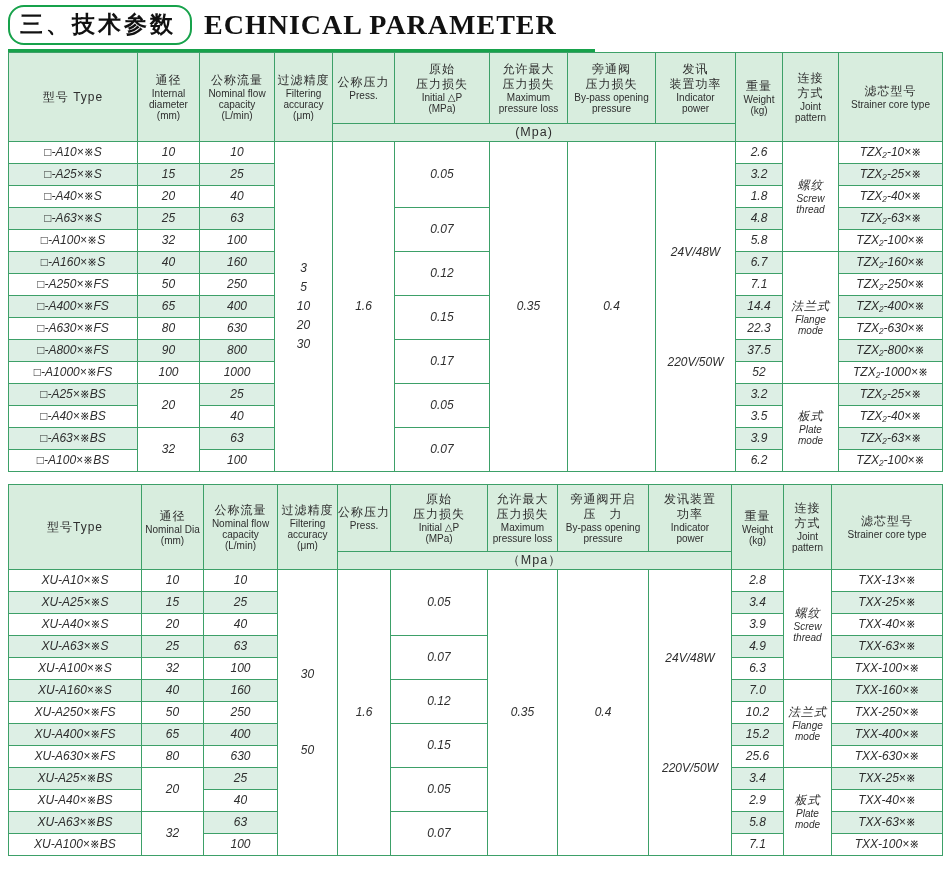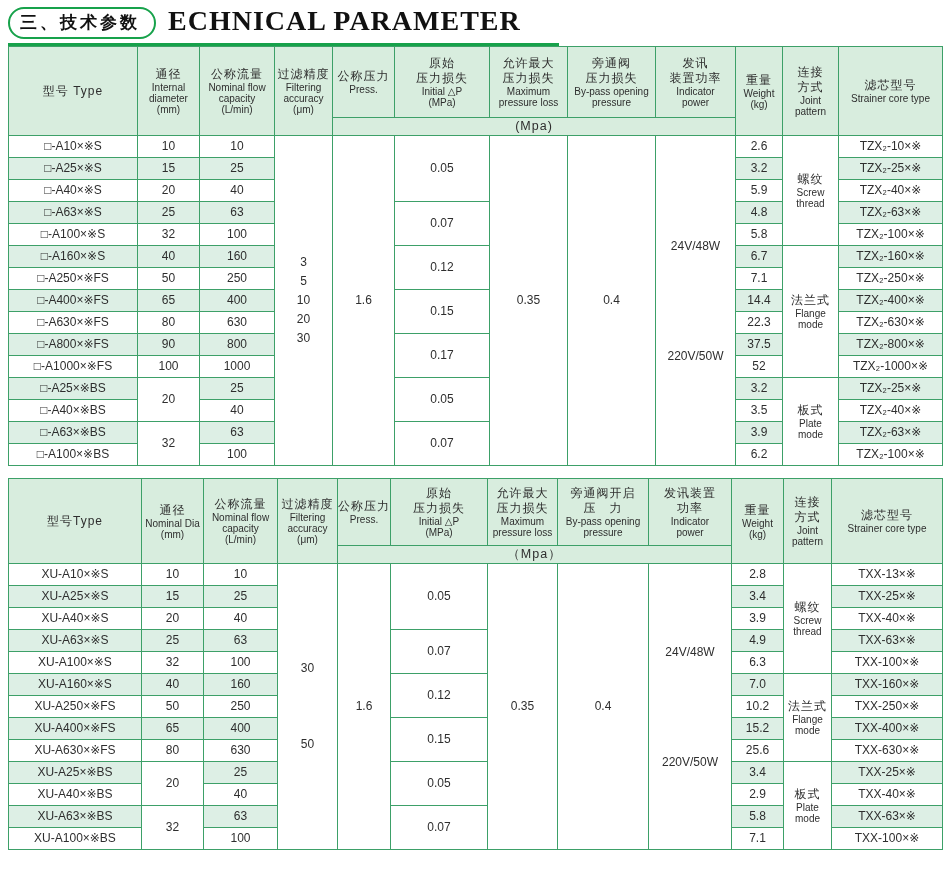--- a/index.html
+++ b/index.html
@@ -15,21 +15,21 @@
     display:inline-block;
     border-bottom:3px solid #17a24b;
     padding:0 38px 4px 0;
     white-space:nowrap;
   }
   .badge{
     display:inline-block;
     border:2px solid #17a24b;
     border-radius:16px;
     padding:2px 14px 3px 10px;
-    font-size:17px;font-weight:bold;
+    font-size:23px;font-weight:bold;
     letter-spacing:3px;
     color:#111;
     background:#fff;
   }
   .hdr-en{
     font-family:"Liberation Serif","DejaVu Serif",serif;
     font-size:28px;font-weight:bold;
     letter-spacing:1px;
     margin-left:12px;color:#111;
     vertical-align:-2px;
@@ -49,21 +49,21 @@
     margin:0 0 12px 0;width:934px;
   }
   td,th{
     border:1px solid #3da068;
     padding:0;text-align:center;vertical-align:middle;
     overflow:hidden;
   }
   th{background:#d8edde;font-weight:normal;}
   tbody td{background:#ffffff;}
   tbody td.g{background:#ddefe5;}
-  tbody tr{height:22px;}
+  tbody tr{height:22px;font-style:italic;}
   .t1 thead tr:nth-child(1){height:71px;}
   .t2 thead tr:nth-child(1){height:67px;}
   thead tr:nth-child(2){height:18px;}
 
   .ln{font-size:12px;line-height:15px;white-space:nowrap;}
   .ln-cn{font-size:12px;line-height:15px;letter-spacing:1px;white-space:nowrap;}
   .ln-en{font-size:10px;line-height:11px;letter-spacing:0;white-space:nowrap;}
   td.acc .ln{line-height:19px;}
   td.ind .ln{line-height:22px;}
   th.mpa .ln{font-size:12.5px;letter-spacing:1px;}
@@ -237,21 +237,21 @@
           <td>
             <div class="ln">□-A40×※S</div>
           </td>
           <td>
             <div class="ln">20</div>
           </td>
           <td>
             <div class="ln">40</div>
           </td>
           <td>
-            <div class="ln">5.9</div>
+            <div class="ln">1.8</div>
           </td>
           <td>
             <div class="ln">TZX₂-40×※</div>
           </td>
         </tr>
         <tr>
           <td class="g">
             <div class="ln">□-A63×※S</div>
           </td>
           <td class="g">

